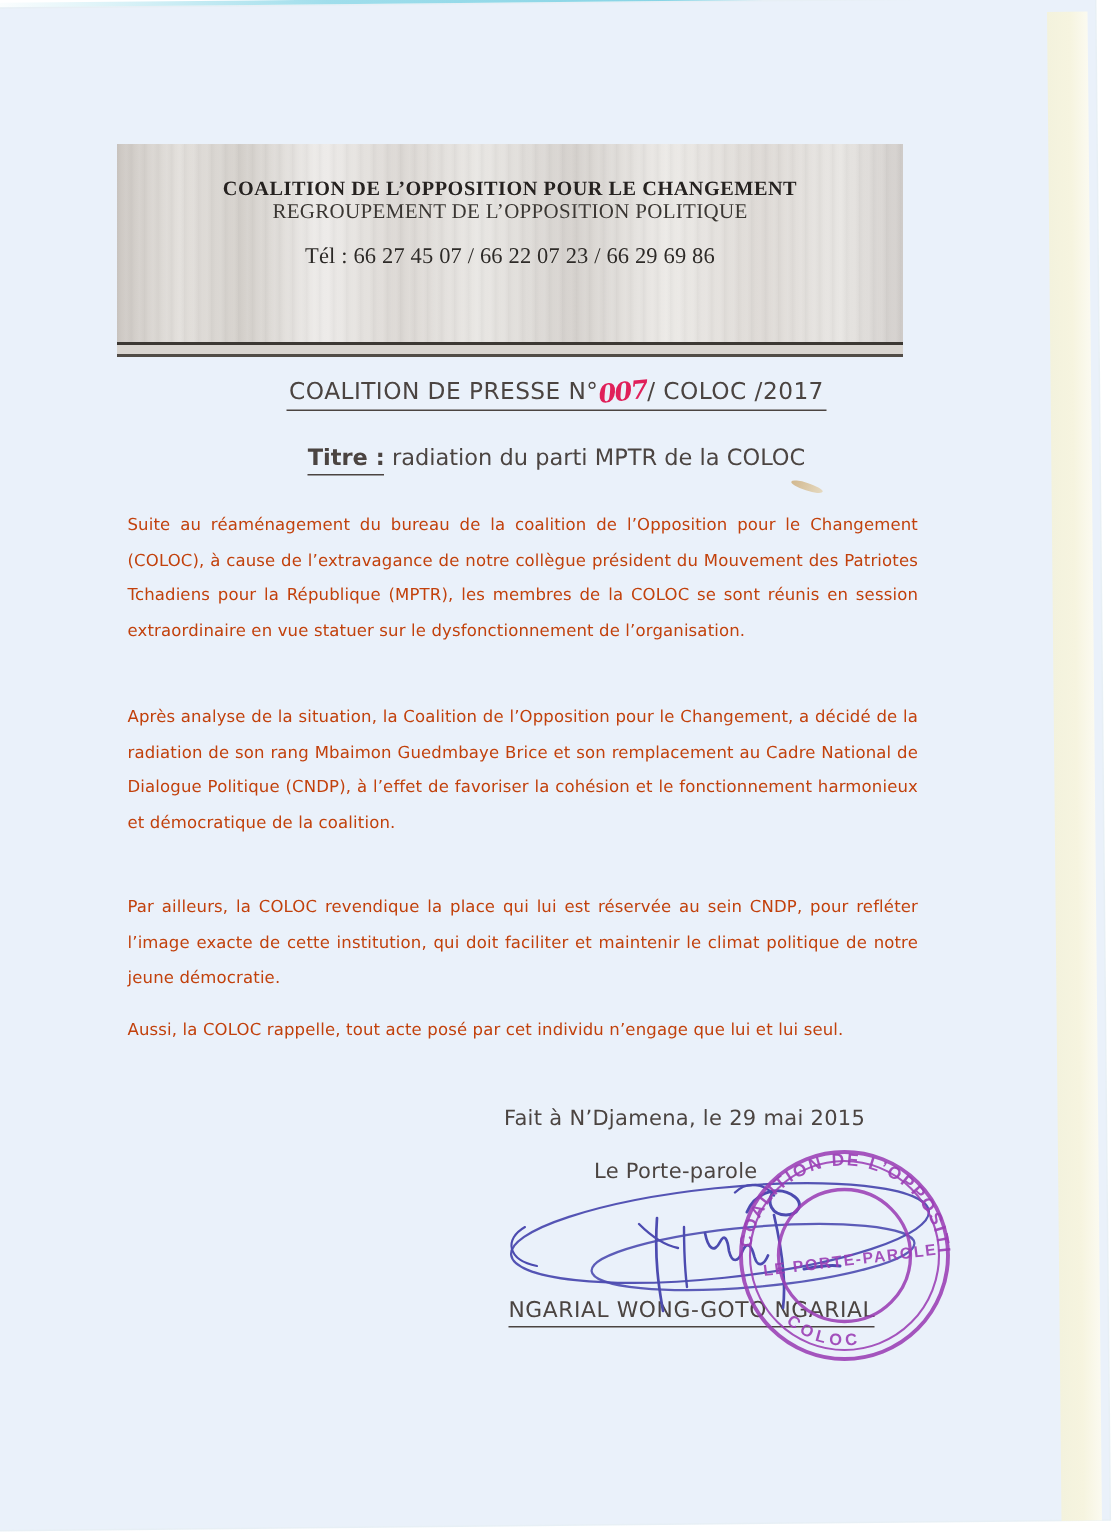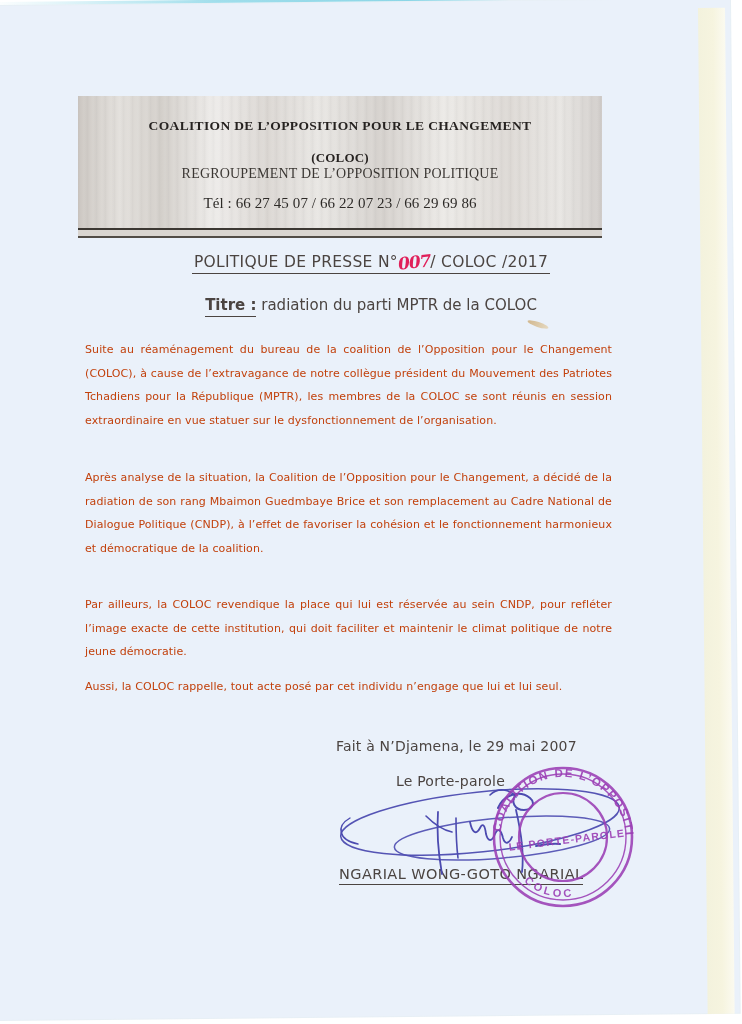--- a/index.html
+++ b/index.html
@@ -113,42 +113,41 @@
 <div id="page">
 
   <div class="sheet"></div>
   <div class="sheet-top-edge"></div>
   <div class="sheet-right-strip"></div>
 
   <div class="content">
 
     <div class="letterhead">
       <div class="lh-line lh-1">COALITION DE L’OPPOSITION POUR LE CHANGEMENT</div>
-      <div class="lh-line lh-2">(COLOC)</div>
       <div class="lh-line lh-3">REGROUPEMENT DE L’OPPOSITION POLITIQUE</div>
       <div class="lh-line lh-4">Tél : 66 27 45 07 / 66 22 07 23 / 66 29 69 86</div>
     </div>
 
     <div class="communique hand">
-      <span class="u"><span>POLITIQUE DE PRESSE N°</span><span class="redno">007</span><span>/ COLOC /2017</span></span>
+      <span class="u"><span>COALITION DE PRESSE N°</span><span class="redno">007</span><span>/ COLOC /2017</span></span>
     </div>
 
     <div class="titre hand">
       <span class="tlabel">Titre :</span>
       <span>radiation du parti MPTR de la COLOC</span>
     </div>
 
     <div class="para hand p1">Suite au réaménagement du bureau de la coalition de l’Opposition pour le Changement (COLOC), à cause de l’extravagance de notre collègue président du Mouvement des Patriotes Tchadiens pour la République (MPTR), les membres de la COLOC se sont réunis en session extraordinaire en vue statuer sur le dysfonctionnement de l’organisation.</div>
     <div class="para hand p2">Après analyse de la situation, la Coalition de l’Opposition pour le Changement, a décidé de la radiation de son rang Mbaimon Guedmbaye Brice et son remplacement au Cadre National de Dialogue Politique (CNDP), à l’effet de favoriser la cohésion et le fonctionnement harmonieux et démocratique de la coalition.</div>
     <div class="para hand p4">Aussi, la COLOC rappelle, tout acte posé par cet individu n’engage que lui et lui seul.</div>
     <div class="para hand p3">Par ailleurs, la COLOC revendique la place qui lui est réservée au sein CNDP, pour refléter l’image exacte de cette institution, qui doit faciliter et maintenir le climat politique de notre jeune démocratie.</div>
 
     <div class="smudge"></div>
 
-    <div class="faitline hand">Fait à N’Djamena, le 29 mai 2007</div>
+    <div class="faitline hand">Fait à N’Djamena, le 29 mai 2015</div>
     <div class="porteparole hand">Le Porte-parole</div>
     <div class="signame hand">NGARIAL WONG-GOTO NGARIAL</div>
 
     <svg class="sigink" viewBox="0 0 310 130">
       <g fill="none" stroke="#4c4bb0" stroke-width="1.5" stroke-linecap="round">
         <ellipse cx="150" cy="62" rx="140" ry="30" transform="rotate(-6 150 62)" opacity="0.95"></ellipse>
         <ellipse cx="172" cy="78" rx="108" ry="20" transform="rotate(-5 172 78)" opacity="0.9"></ellipse>
         <path d="M168 48 c6 -14 22 -18 32 -10 c6 5 2 12 -6 12 c-9 0 -14 -8 -8 -16" stroke-width="2"></path>
         <path d="M160 35 c8 -8 20 -6 26 2" stroke-width="1.6"></path>
         <path d="M108 52 c-2 30 2 50 4 62" stroke-width="1.8"></path>

